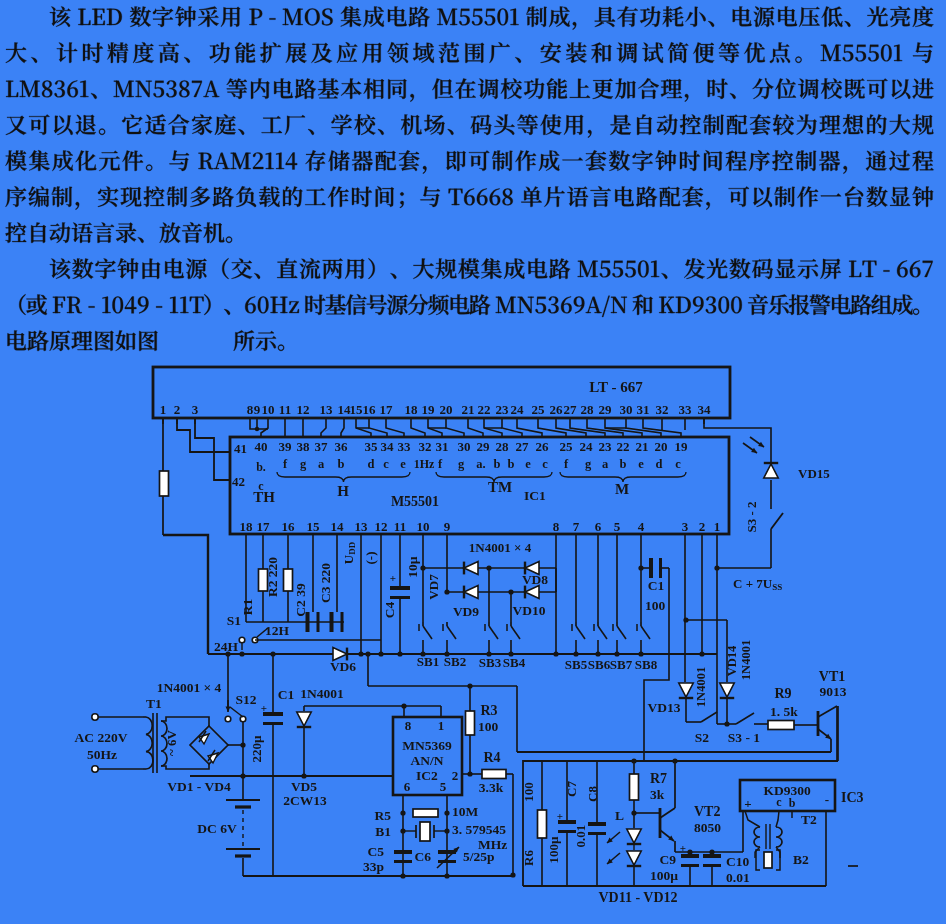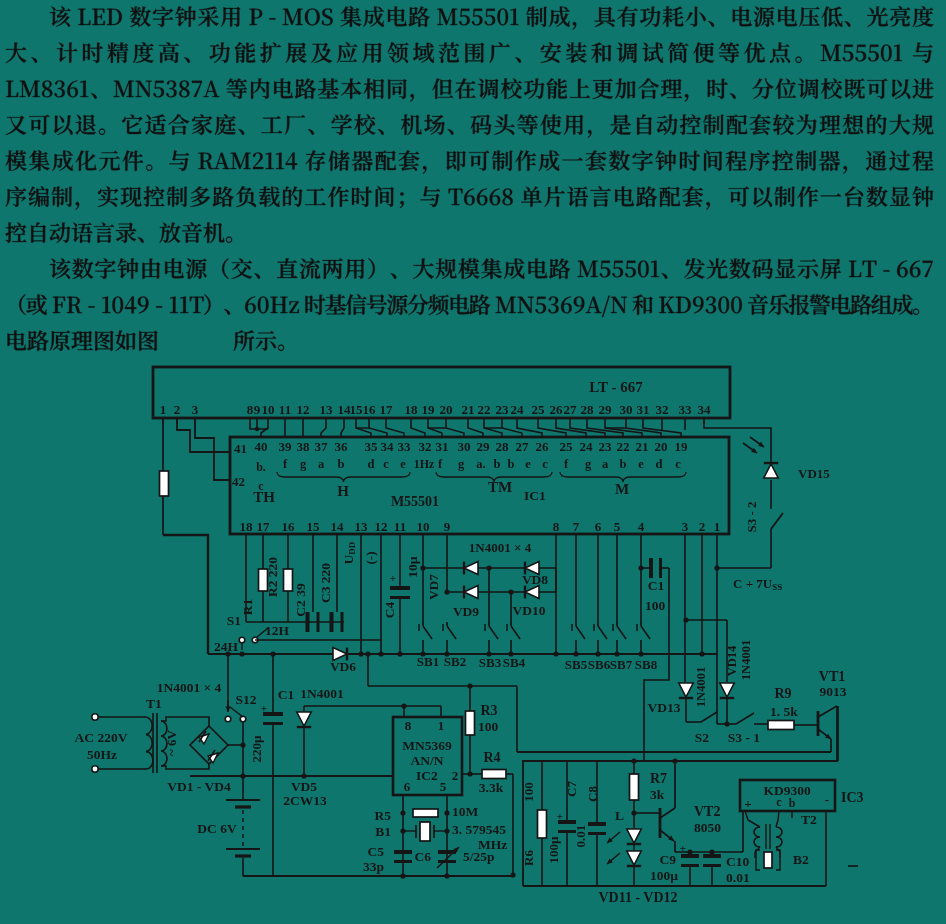--- a/index.html
+++ b/index.html
@@ -1,14 +1,14 @@
 <!DOCTYPE html>
 <html><head><meta charset="utf-8"><style>
 html,body{margin:0;padding:0;background:#fff;}
-#page{position:relative;width:946px;height:924px;background:#0f766e;overflow:hidden;}
+#page{position:relative;width:946px;height:924px;background:#3b82f6;overflow:hidden;}
 svg{position:absolute;left:0;top:0;}
 text{stroke:none;}
 </style></head><body>
 <div id="page">
 <svg width="946" height="924" viewBox="0 0 946 924">
 <defs>
         <path id="g1" transform="scale(1,-1)" d="M670 607Q666 598 652 593Q638 587 613 595L644 603Q618 571 577 534Q536 496 490 462Q444 428 403 404L402 416H446Q442 374 428 351Q413 328 397 323L360 430Q360 430 371 433Q382 435 388 438Q409 454 432 481Q456 507 477 539Q499 571 516 601Q534 632 543 654ZM557 846Q616 833 651 813Q685 792 699 769Q713 746 711 725Q708 704 695 691Q681 677 661 676Q641 675 619 692Q613 730 592 771Q571 812 548 840ZM385 423Q415 423 467 424Q520 424 585 426Q651 428 720 430L721 415Q689 407 640 394Q592 381 533 368Q474 354 409 341ZM711 154Q792 135 843 107Q894 80 920 49Q946 19 952 -8Q958 -36 949 -54Q940 -73 919 -78Q899 -83 873 -69Q862 -42 842 -13Q823 16 799 45Q775 74 750 100Q724 126 701 146ZM853 504Q849 496 840 493Q831 490 813 492Q727 354 615 256Q502 159 357 95L349 111Q471 190 567 301Q664 412 732 564ZM948 342Q942 333 933 331Q923 328 904 331Q828 223 739 145Q651 67 546 12Q442 -42 322 -81L315 -65Q420 -15 513 50Q605 115 684 203Q762 291 825 408ZM884 744Q884 744 894 735Q904 727 919 714Q935 701 952 687Q969 672 983 659Q979 643 956 643H332L324 672H830ZM149 66Q170 79 209 105Q248 131 296 164Q344 197 394 233L402 223Q385 200 355 161Q325 122 287 75Q248 29 204 -20ZM245 544 267 531V75L186 41L227 78Q237 48 233 25Q229 1 219 -13Q209 -28 198 -35L133 70Q162 87 170 96Q177 105 177 120V544ZM179 575 223 620 306 550Q302 544 291 539Q279 533 259 531L267 540V495H177V575ZM118 838Q180 822 218 799Q256 776 273 751Q290 725 291 703Q292 680 281 665Q269 650 250 647Q232 645 209 659Q202 688 185 720Q168 751 148 780Q127 810 107 832ZM230 575V546H46L37 575Z"></path>
         <path id="g2" transform="scale(1,-1)" d="M48 0 49 32 195 45H209L208 0ZM146 0Q148 85 148 168Q148 252 148 327V393Q148 479 148 565Q148 651 146 735H270Q269 651 268 565Q268 479 268 390V330Q268 254 268 170Q269 86 270 0ZM208 0 209 36H565L507 7L552 206H599L596 0ZM48 704V735H373V704L224 691H195Z"></path>
         <path id="g3" transform="scale(1,-1)" d="M48 0V32L195 45H208V0ZM146 0Q148 85 148 170Q148 256 148 342V393Q148 479 148 565Q148 650 146 735H270Q269 651 268 564Q268 477 268 384V359Q268 261 268 173Q269 86 270 0ZM208 0V36H587L527 6L570 192H617L614 0ZM208 357V391H452V357ZM443 255 428 366V387L443 496H483V255ZM48 704V735H208V691H195ZM550 548 509 731 568 699H208V735H595L599 548Z"></path>
         <path id="g4" transform="scale(1,-1)" d="M48 0V32L195 45H208V0ZM146 0Q148 85 148 172Q148 260 148 359V388Q148 478 148 564Q148 650 146 735H270Q269 651 268 565Q268 478 268 388V359Q268 261 268 173Q269 86 270 0ZM208 0V35H337Q467 35 536 123Q605 212 605 368Q605 530 537 615Q469 700 345 700H208V735H358Q475 735 558 692Q641 648 685 566Q730 484 730 369Q730 255 683 172Q636 90 550 45Q463 0 343 0ZM48 704V735H208V691H195Z"></path>

